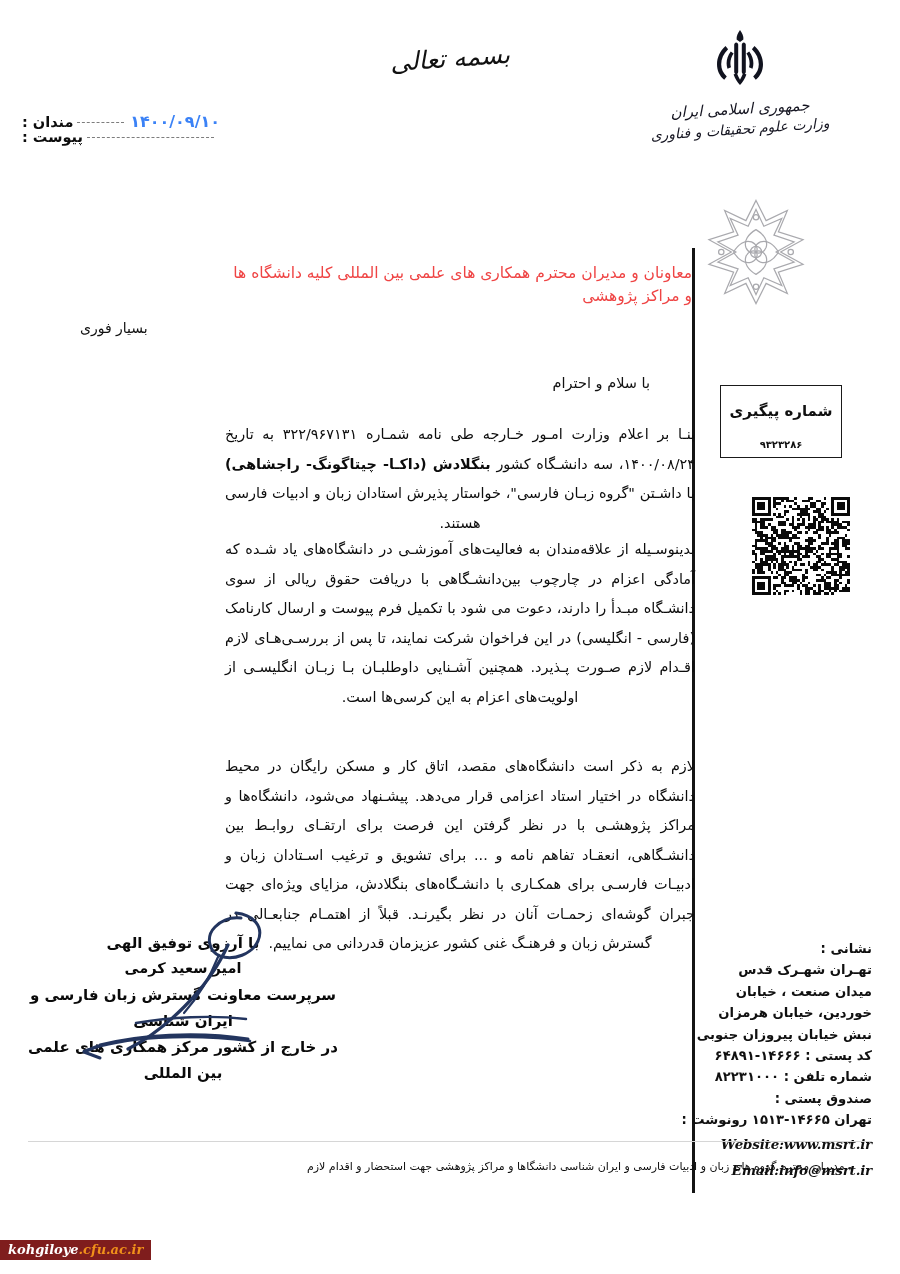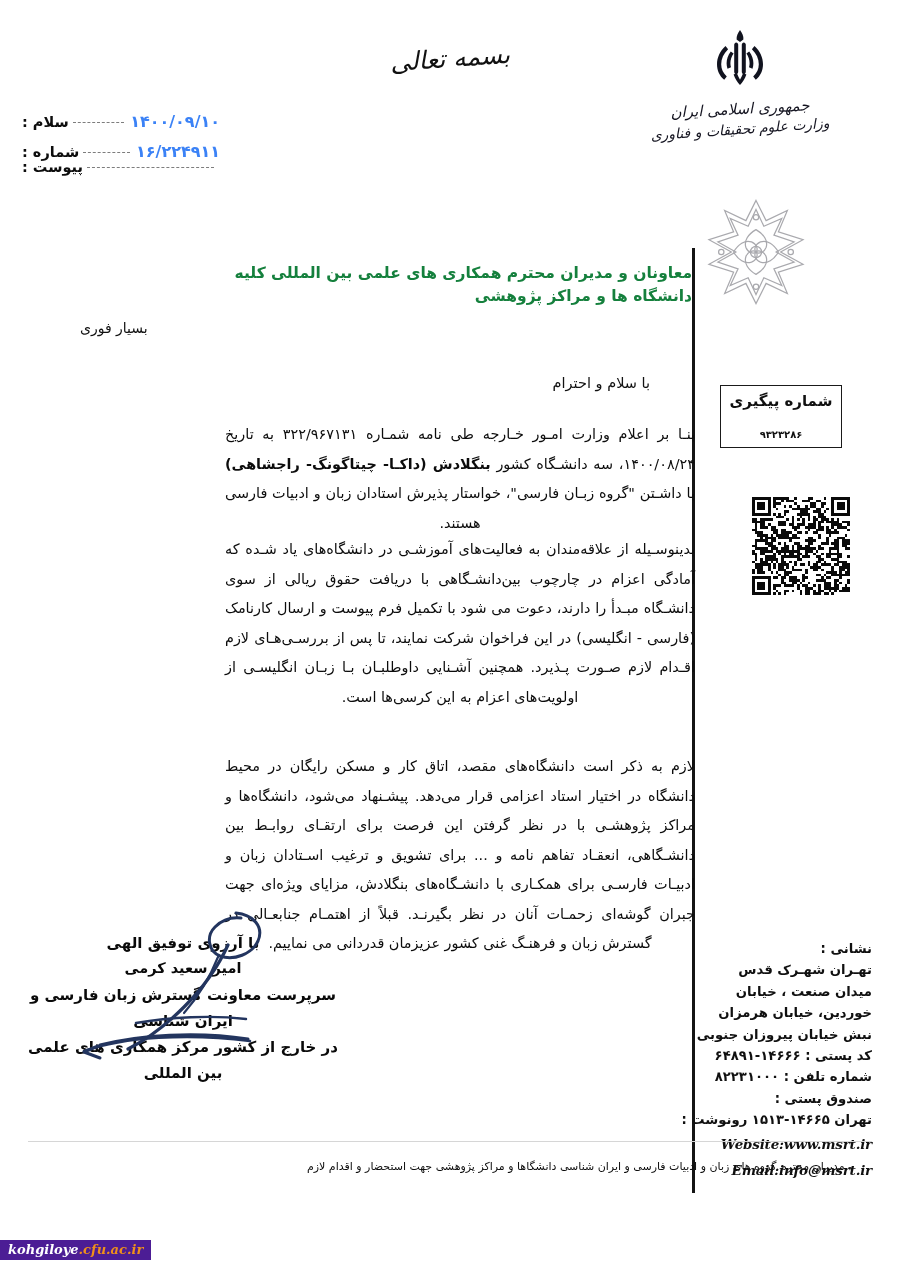--- a/index.html
+++ b/index.html
@@ -114,21 +114,21 @@
     background: #141414;
   }
 
   
   .tracking-box {
     position: absolute;
     top: 385px;
     right: 58px;
     width: 108px;
     border: 1.5px solid #1a1a1a;
-    padding: 5px 6px 7px 6px;
+    padding: 15px 6px 7px 6px;
     text-align: center;
     background: #fff;
   }
   .tracking-label {
     font-size: 15px;
     font-weight: bold;
     color: #101010;
     line-height: 1.35;
   }
   .tracking-value {
@@ -148,22 +148,22 @@
     height: 98px;
   }
 
   
   .addressee {
     position: absolute;
     top: 262px;
     right: 208px;
     width: 470px;
     font-size: 15.5px;
-    font-weight: bold;
-    color: #15803d;
+    font-weight: normal;
+    color: #ef4444;
     letter-spacing: -0.3px;
     line-height: 1.5;
   }
   .urgent-pos {
     position: absolute;
     top: 320px;
     left: 80px;
     font-size: 14px;
     color: #111;
   }
@@ -264,49 +264,44 @@
     color: #0d0d0d;
     letter-spacing: -0.15px;
     white-space: nowrap;
   }
 
   
   .watermark {
     position: absolute;
     bottom: 14px;
     left: 0;
-    background: #4c1d95;
+    background: #7f1d1d;
     padding: 3px 8px 4px 8px;
     font-family: "DejaVu Serif", "Liberation Serif", serif;
     font-style: italic;
     font-weight: bold;
     font-size: 13px;
     direction: ltr;
     line-height: 1;
   }
   .wm-a { color: #ffffff; }
   .wm-b { color: #f0901a; }
 </style>
 </head>
 <body>
 
 <div id="page">
 
   <div class="basmala">بسمه تعالی</div>
 
   <div class="field-block">
     <div class="field-row">
-      <span class="field-label">سلام :</span>
+      <span class="field-label">مندان :</span>
       <span class="field-dots"></span>
       <span class="field-value">۱۴۰۰/۰۹/۱۰</span>
-    </div>
-    <div class="field-row">
-      <span class="field-label">شماره :</span>
-      <span class="field-dots"></span>
-      <span class="field-value">۱۶/۲۲۴۹۱۱</span>
     </div>
     <div class="field-row">
       <span class="field-label">پیوست :</span>
       <span class="field-dots"></span>
       <span class="field-value"></span>
     </div>
   </div>
 
   <div class="emblem-wrap">
     <svg class="emblem-svg" width="74" height="68" viewBox="0 0 74 68">

